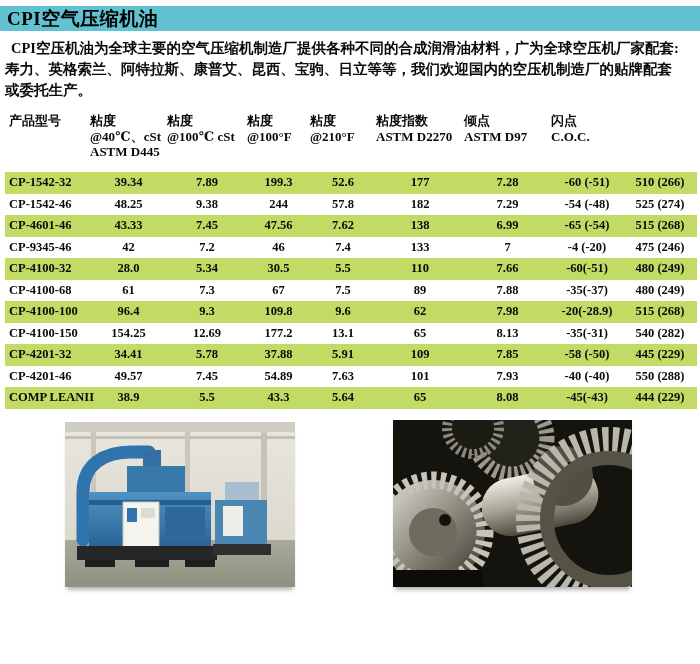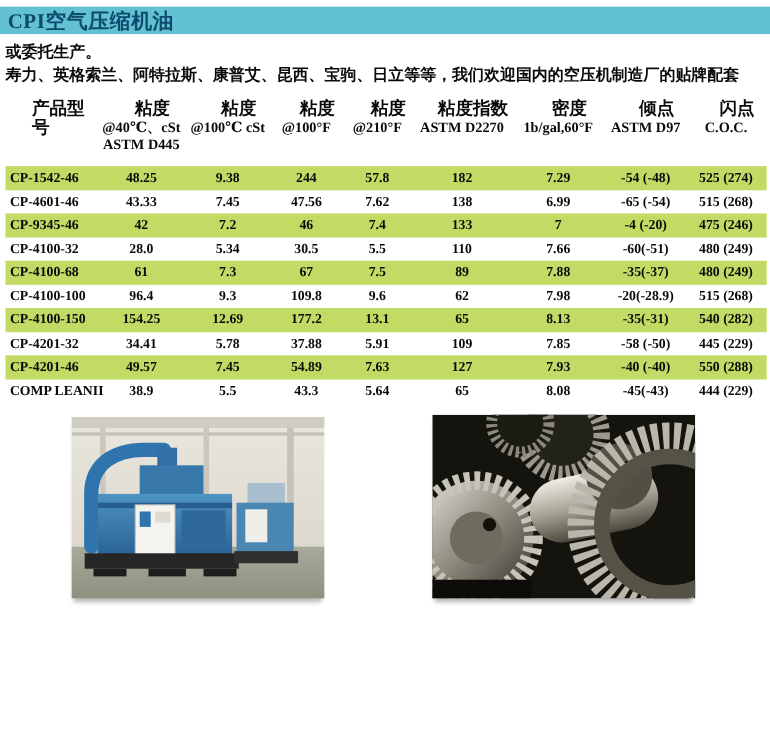--- a/index.html
+++ b/index.html
@@ -4,34 +4,34 @@
 <style>
   * { margin:0; padding:0; box-sizing:border-box; }
   html,body { width:700px; height:664px; background:#ffffff; overflow:hidden; }
   body { font-family:"Liberation Serif","DejaVu Serif",serif; font-weight:bold; color:#0a0a0a; }
 
   .title-bar{
     margin-top:6px; height:25px; width:700px;
     background:#63c2d2; display:flex; align-items:center;
     padding-left:7px;
   }
-  .title-bar .title{ font-size:19px; font-weight:bold; color:#0c4a6e; letter-spacing:.5px; }
+  .title-bar .title{ font-size:19px; font-weight:bold; color:#000000; letter-spacing:.5px; }
 
   .intro{ margin:7px 5px 0 5px; font-size:14.5px; line-height:21px; }
   .intro .line1{ padding-left:6px; }
 
   .spec-table{ margin:9px 3px 0 5px; width:692px; }
   .t-head, .t-row{
     display:grid;
     grid-template-columns:85px 77px 80px 63px 66px 88px 87px 72px 74px;
   }
   .t-head{ padding-bottom:13px; }
-  .h-cell{ text-align:center; padding-top:2px; }
+  .h-cell{ text-align:left; padding-top:2px; }
   .h-cell:first-child{ text-align:left; padding-left:4px; }
-  .h-label{ display:block; font-size:16px; line-height:17px;margin-left:20px; }
+  .h-label{ display:block; font-size:13px; line-height:17px; }
   .h-sub{ display:block; font-size:13px; line-height:15px; }
 
   .t-row{ height:21.5px; align-items:center; }
   .t-row:nth-child(odd){ background:#c1db64; }
   .t-cell{ font-size:12.5px; text-align:center; white-space:nowrap; }
   .t-cell.model{ text-align:left; padding-left:4px; }
 
   .photos{ margin-top:13px; margin-left:65px; display:flex; }
   .photo{ box-shadow:0 5px 4px -2px #b5b5b5; display:block; }
   .photo-left{ width:230px; height:165px; }
@@ -39,22 +39,23 @@
   .photo-right{ width:239px; height:167px; margin-top:-2px; }
 </style>
 </head>
 <body>
 
 <div class="title-bar">
   <span class="title">CPI空气压缩机油</span>
 </div>
 
 <div class="intro">
+  <div class="line1">CPI空压机油为全球主要的空气压缩机制造厂提供各种不同的合成润滑油材料，广为全球空压机厂家配套:</div>
+  <div>寿力、英格索兰、阿特拉斯、康普艾、昆西、宝驹、日立等等，我们欢迎国内的空压机制造厂的贴牌配套</div>
   <div>或委托生产。</div>
-  <div>寿力、英格索兰、阿特拉斯、康普艾、昆西、宝驹、日立等等，我们欢迎国内的空压机制造厂的贴牌配套</div>
 </div>
 
 <div class="spec-table">
   <div class="t-head" id="table-head">
       <div class="h-cell">
         <span class="h-label">产品型号</span>
       </div>
       <div class="h-cell">
         <span class="h-label">粘度</span>
         <span class="h-sub">@40℃、cSt</span>
@@ -70,33 +71,40 @@
       </div>
       <div class="h-cell">
         <span class="h-label">粘度</span>
         <span class="h-sub">@210°F</span>
       </div>
       <div class="h-cell">
         <span class="h-label">粘度指数</span>
         <span class="h-sub">ASTM D2270</span>
       </div>
       <div class="h-cell">
-        <span class="h-label">密度</span>
-        <span class="h-sub">1b/gal,60°F</span>
-      </div>
-      <div class="h-cell">
         <span class="h-label">倾点</span>
         <span class="h-sub">ASTM D97</span>
       </div>
       <div class="h-cell">
         <span class="h-label">闪点</span>
         <span class="h-sub">C.O.C.</span>
       </div>
     </div>
   <div id="table-body">
+      <div class="t-row">
+        <div class="t-cell model">CP-1542-32</div>
+        <div class="t-cell">39.34</div>
+        <div class="t-cell">7.89</div>
+        <div class="t-cell">199.3</div>
+        <div class="t-cell">52.6</div>
+        <div class="t-cell">177</div>
+        <div class="t-cell">7.28</div>
+        <div class="t-cell">-60 (-51)</div>
+        <div class="t-cell">510 (266)</div>
+      </div>
       <div class="t-row">
         <div class="t-cell model">CP-1542-46</div>
         <div class="t-cell">48.25</div>
         <div class="t-cell">9.38</div>
         <div class="t-cell">244</div>
         <div class="t-cell">57.8</div>
         <div class="t-cell">182</div>
         <div class="t-cell">7.29</div>
         <div class="t-cell">-54 (-48)</div>
         <div class="t-cell">525 (274)</div>
@@ -177,21 +185,21 @@
         <div class="t-cell">7.85</div>
         <div class="t-cell">-58 (-50)</div>
         <div class="t-cell">445 (229)</div>
       </div>
       <div class="t-row">
         <div class="t-cell model">CP-4201-46</div>
         <div class="t-cell">49.57</div>
         <div class="t-cell">7.45</div>
         <div class="t-cell">54.89</div>
         <div class="t-cell">7.63</div>
-        <div class="t-cell">127</div>
+        <div class="t-cell">101</div>
         <div class="t-cell">7.93</div>
         <div class="t-cell">-40 (-40)</div>
         <div class="t-cell">550 (288)</div>
       </div>
       <div class="t-row">
         <div class="t-cell model">COMP LEANII</div>
         <div class="t-cell">38.9</div>
         <div class="t-cell">5.5</div>
         <div class="t-cell">43.3</div>
         <div class="t-cell">5.64</div>

